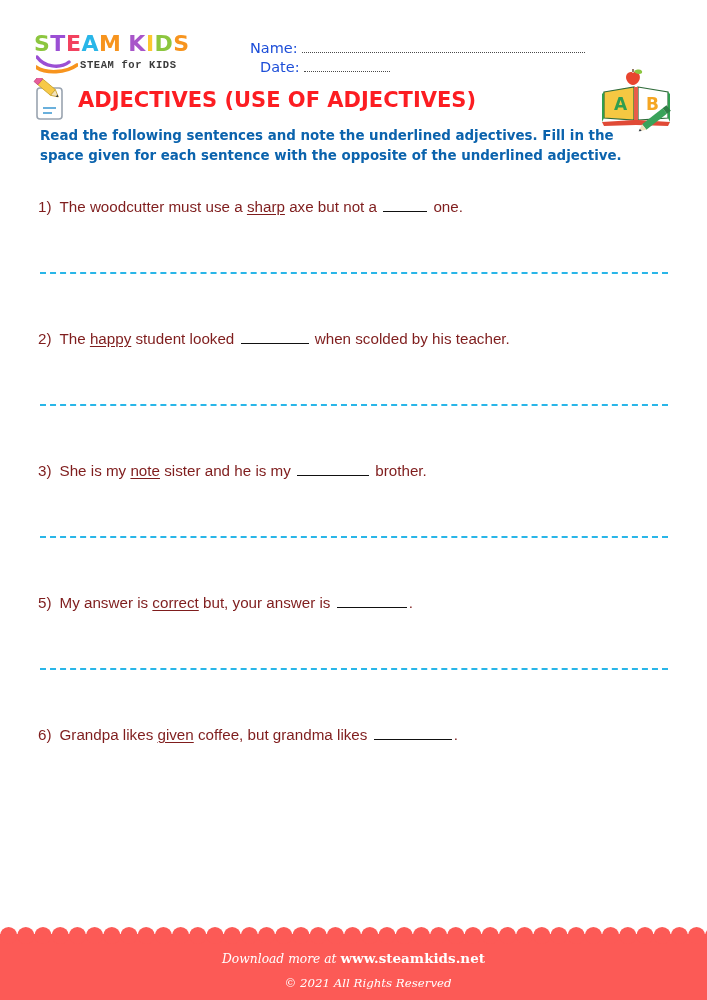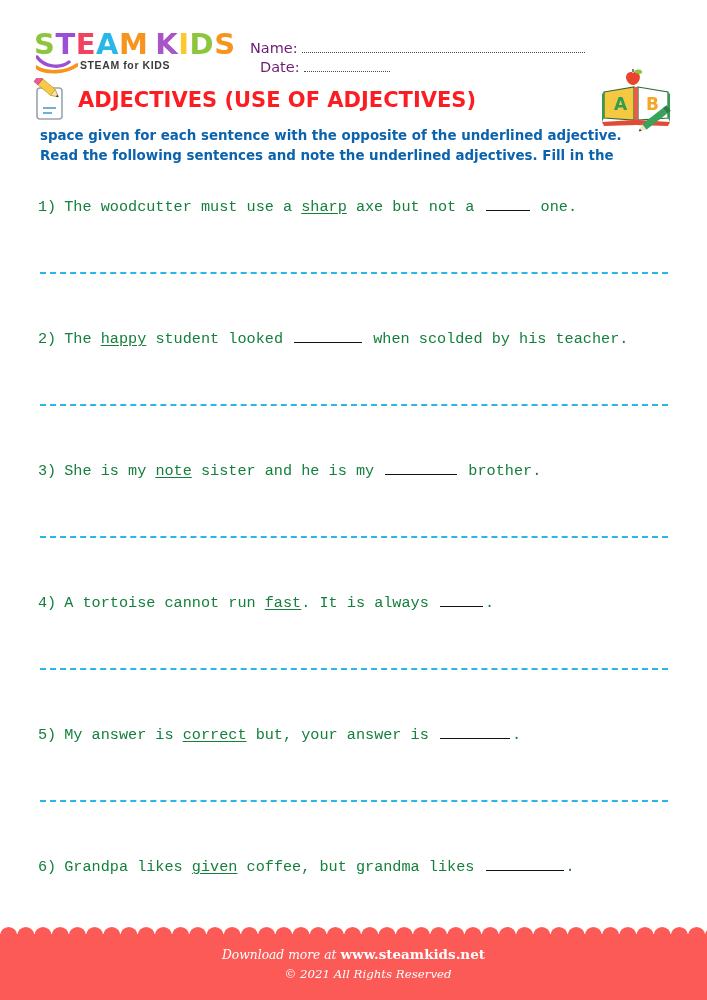--- a/index.html
+++ b/index.html
@@ -32,57 +32,57 @@
 
   .logo-block {
     position: absolute;
     left: 34px;
     top: 4px;
     width: 196px;
   }
   .logo-word {
     font-family: "DejaVu Sans", sans-serif;
     font-weight: bold;
-    font-size: 29px;
+    font-size: 22px;
     letter-spacing: 0.5px;
     line-height: 28px;
     white-space: nowrap;
   }
   .logo-word span { display: inline-block; }
   .logo-gap { width: 7px; display: inline-block; }
   .logo-swoosh {
     position: absolute;
     left: 2px;
     top: 24px;
     width: 42px;
     height: 20px;
   }
   .logo-sub {
     position: absolute;
     left: 46px;
     top: 29px;
-    font-family: Liberation Sans, sans-serif;
+    font-family: Liberation Mono, monospace;
     font-weight: bold;
     font-size: 10.5px;
     letter-spacing: 0.6px;
     color: #3b3b3b;
     white-space: nowrap;
   }
 
   .name-date {
     position: absolute;
     left: 250px;
     top: 12px;
     width: 430px;
     height: 24px;
     font-family: "DejaVu Sans", sans-serif;
   }
   .fld-label {
     font-size: 14.5px;
-    color: #701a75;
+    color: #1d4ed8;
     display: inline-block;
     vertical-align: baseline;
   }
   .dotrule {
     display: inline-block;
     vertical-align: baseline;
     border-bottom: 1.5px dotted #4a4a4a;
     height: 11px;
     margin-left: 4px;
   }
@@ -145,23 +145,23 @@
     width: 707px;
   }
   .q-block {
     position: relative;
     height: 132px;
   }
   .q-text {
     position: absolute;
     left: 38px;
     top: 8px;
-    font-family: Liberation Mono, monospace;
+    font-family: Liberation Sans, sans-serif;
     font-size: 15.2px;
-    color: #15803d;
+    color: #7f1d1d;
     white-space: nowrap;
     letter-spacing: 0px;
   }
   .q-num { display: inline-block; margin-right: 8px; }
   .u { text-decoration: underline; text-underline-offset: 2px; }
   .blank {
     display: inline-block;
     border-bottom: 1.4px solid #111111;
     vertical-align: baseline;
     height: 12px;
@@ -194,21 +194,21 @@
   }
   .footer-lines {
     position: absolute;
     left: 0;
     top: 11px;
     width: 707px;
     text-align: center;
     color: #ffffff;
     font-family: "DejaVu Serif", serif;
   }
-  .f-line1 { font-size: 12.3px; line-height: 18px; }
+  .f-line1 { font-size: 12.3px; line-height: 27px; }
   .f-line1 .dl { font-style: italic; }
   .f-line1 .site { font-weight: bold; font-size: 13.5px; }
   .f-line2 { font-size: 11.8px; font-style: italic; line-height: 20px; margin-left: 29px; }
 </style>
 </head>
 <body>
 
 <div class="page">
 
   <div class="header">
@@ -266,39 +266,35 @@
       <g transform="rotate(-38 56 52)">
         <rect x="44" y="48" width="26" height="7" fill="#3aa35a"></rect>
         <rect x="70" y="48" width="5" height="7" fill="#2f7f46"></rect>
         <polygon points="44,48 37,51.5 44,55" fill="#f2e2bd"></polygon>
         <polygon points="39.5,50.2 37,51.5 39.5,53.1" fill="#2f3a45"></polygon>
       </g>
     </svg>
   </div>
 
   <div class="instructions">
+    <div>Read the following sentences and note the underlined adjectives. Fill in the</div>
     <div>space given for each sentence with the opposite of the underlined adjective.</div>
-    <div>Read the following sentences and note the underlined adjectives. Fill in the</div>
   </div>
 
   <div class="questions" id="questions">
       <div class="q-block">
         <div class="q-text"><span class="q-num">1)</span><span>The woodcutter must use a </span><span class="u">sharp</span><span> axe but not a </span><span class="blank" style="width: 44px;"></span><span> one.</span></div>
         <div class="divider" style="border-top-color: rgb(41, 182, 232);"></div>
       </div>
       <div class="q-block">
         <div class="q-text"><span class="q-num">2)</span><span>The </span><span class="u">happy</span><span> student looked </span><span class="blank" style="width: 68px;"></span><span> when scolded by his teacher.</span></div>
         <div class="divider" style="border-top-color: rgb(41, 182, 232);"></div>
       </div>
       <div class="q-block">
         <div class="q-text"><span class="q-num">3)</span><span>She is my </span><span class="u">note</span><span> sister and he is my </span><span class="blank" style="width: 72px;"></span><span> brother.</span></div>
-        <div class="divider" style="border-top-color: rgb(41, 182, 232);"></div>
-      </div>
-      <div class="q-block">
-        <div class="q-text"><span class="q-num">4)</span><span>A tortoise cannot run </span><span class="u">fast</span><span>. It is always </span><span class="blank" style="width: 43px;"></span><span>.</span></div>
         <div class="divider" style="border-top-color: rgb(41, 182, 232);"></div>
       </div>
       <div class="q-block">
         <div class="q-text"><span class="q-num">5)</span><span>My answer is </span><span class="u">correct</span><span> but, your answer is </span><span class="blank" style="width: 70px;"></span><span>.</span></div>
         <div class="divider" style="border-top-color: rgb(41, 182, 232);"></div>
       </div>
       <div class="q-block">
         <div class="q-text"><span class="q-num">6)</span><span>Grandpa likes </span><span class="u">given</span><span> coffee, but grandma likes </span><span class="blank" style="width: 78px;"></span><span>.</span></div>
       </div>
     </div>

